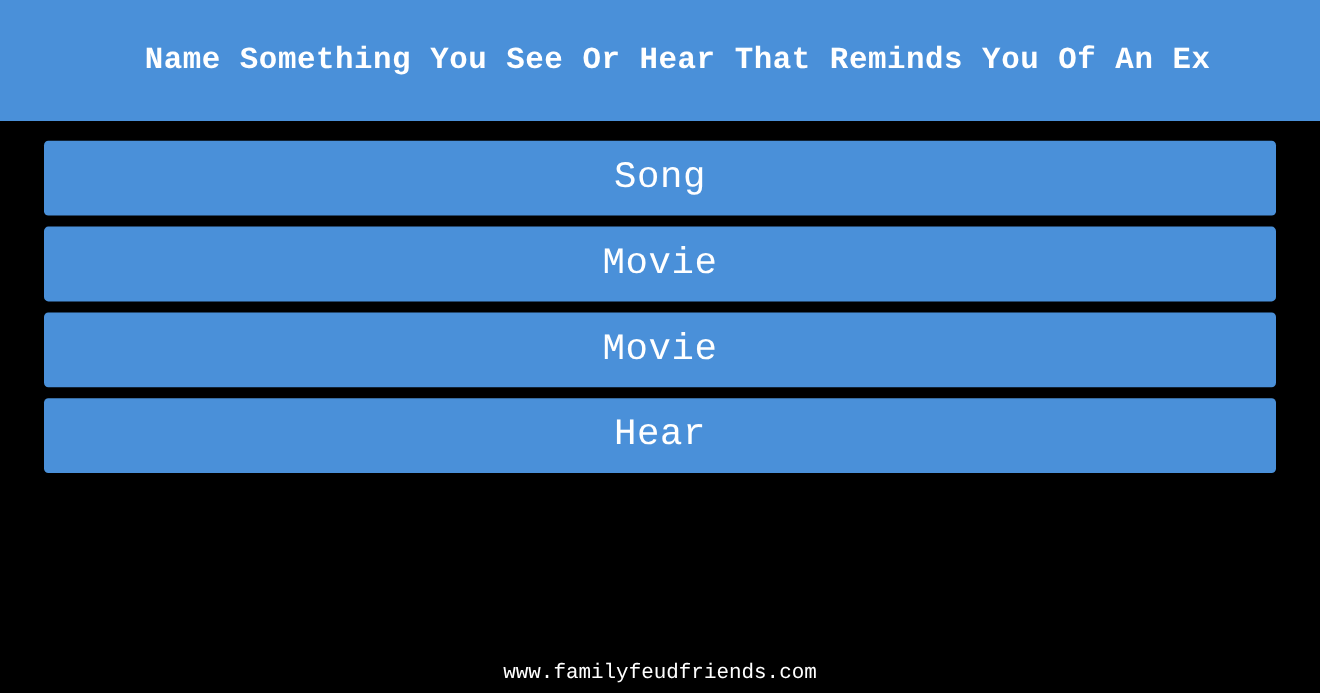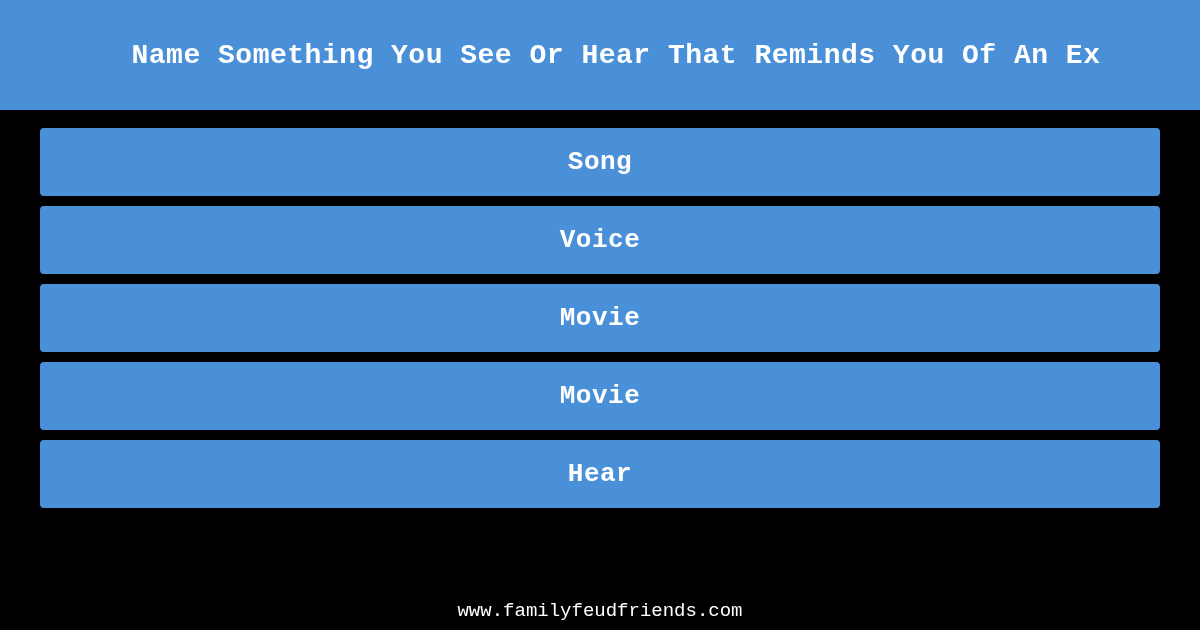--- a/index.html
+++ b/index.html
@@ -49,22 +49,22 @@
       border-radius: 4px;
       height: 68px;
       display: flex;
       align-items: center;
       justify-content: center;
       width: 100%;
     }
 
     .answer-label {
       color: #fff;
-      font-size: 26px;
-      font-weight: bold;
+      font-size: 34px;
+      font-weight: normal;
       font-family: 'Courier New', Courier, monospace;
       letter-spacing: 0.5px;
     }
 
     .footer {
       position: absolute;
       bottom: 8px;
       width: 100%;
       text-align: center;
     }
@@ -80,23 +80,20 @@
 
 <div class="header">
   <span class="header-title">Name Something You See Or Hear That Reminds You Of An Ex</span>
 </div>
 
 <div class="main-content">
   <div class="answer-row">
     <span class="answer-label">Song</span>
   </div>
   <div class="answer-row">
-    <span class="answer-label">Voice</span>
-  </div>
-  <div class="answer-row">
     <span class="answer-label">Movie</span>
   </div>
   <div class="answer-row">
     <span class="answer-label">Movie</span>
   </div>
   <div class="answer-row">
     <span class="answer-label">Hear</span>
   </div>
 </div>
 

